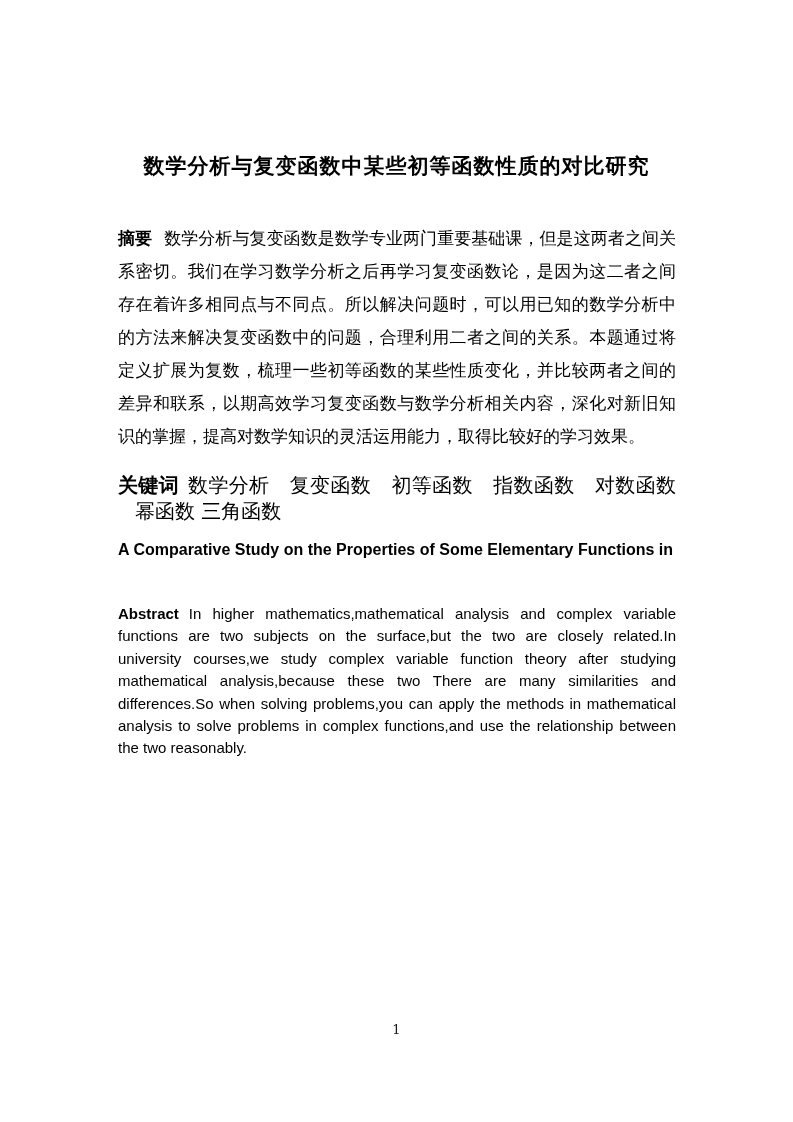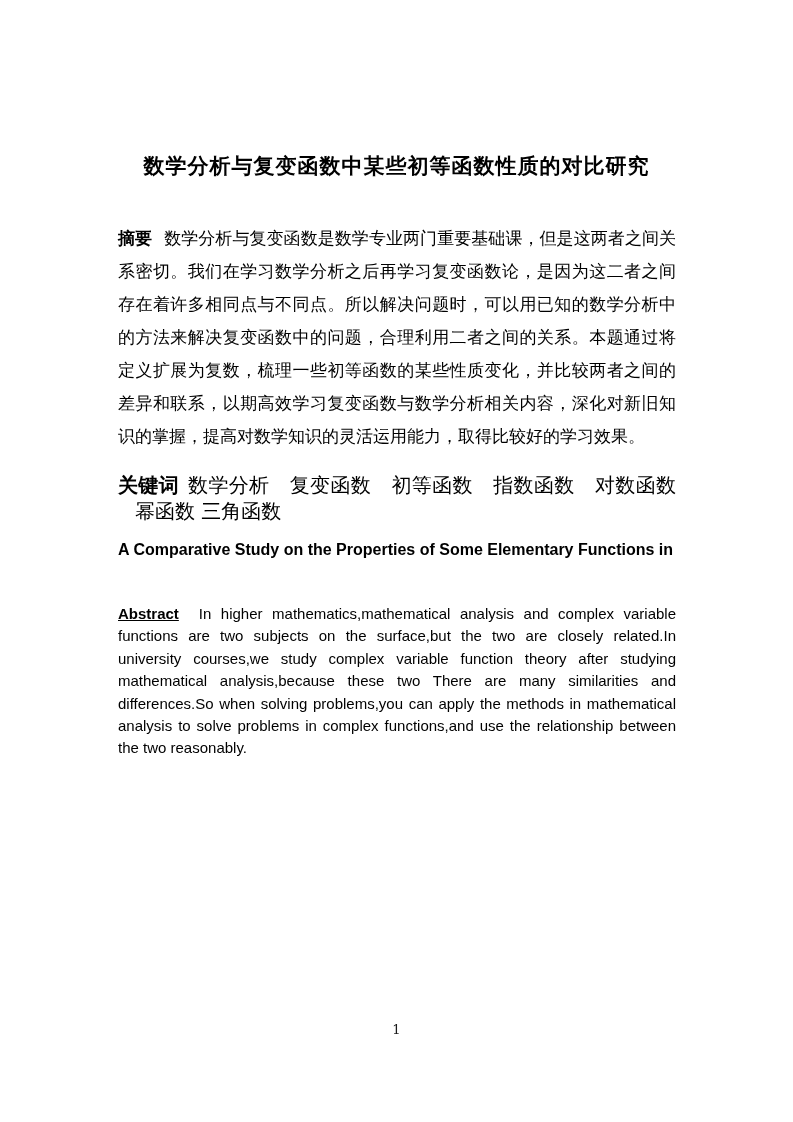--- a/index.html
+++ b/index.html
@@ -74,22 +74,21 @@
     font-family: "Liberation Sans", "DejaVu Sans", sans-serif;
     font-size: 15px;
     line-height: 22.4px;
   }
   .abstract-en p {
     margin: 0;
     text-align: justify;
   }
   .abstract-en .label-en {
     font-weight: bold;
-    margin-right: 20px;
-    text-decoration: underline;
+    margin-right: 10px;
   }
   .abstract-en .para-2 {
     text-indent: 28px;
     text-align-last: justify;
   }
   .footer-page-number {
     position: absolute;
     top: 1022px;
     left: 0;
     width: 793px;

